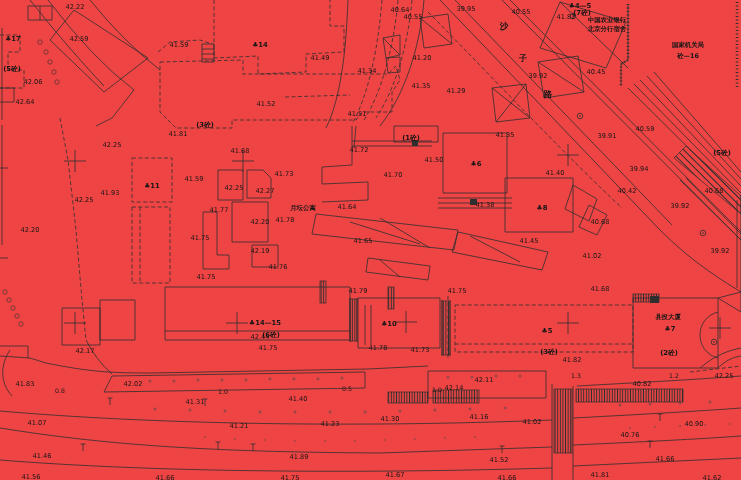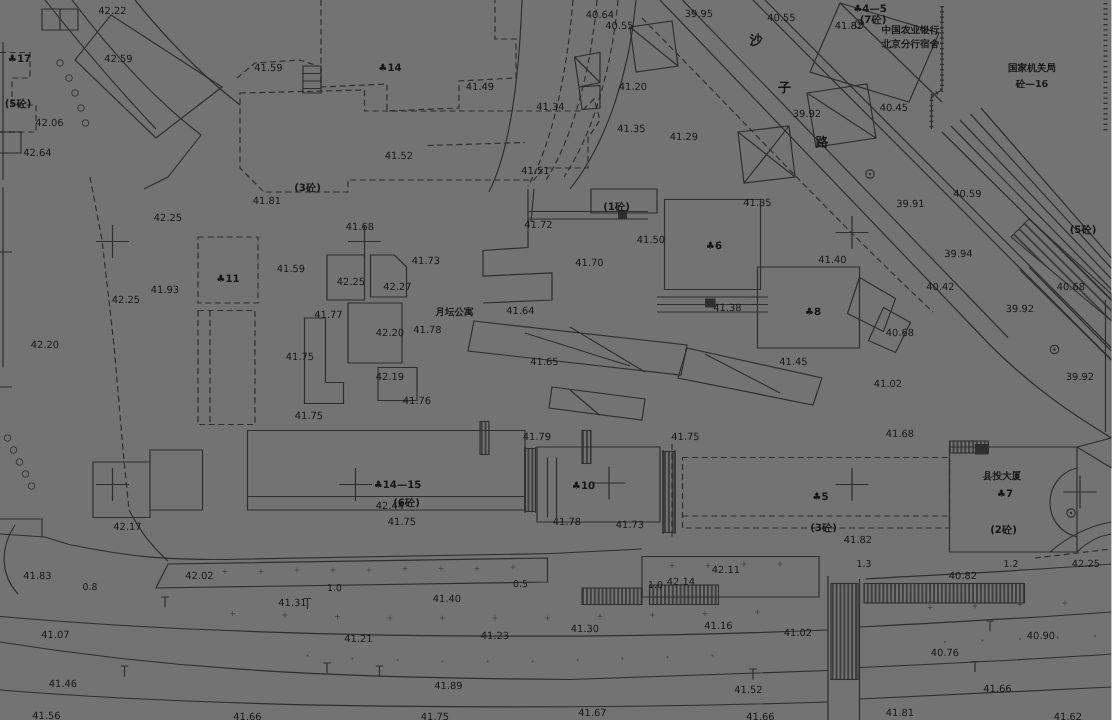--- a/index.html
+++ b/index.html
@@ -1,16 +1,16 @@
 <!DOCTYPE html>
 <html><head>
 <meta charset="utf-8">
 <style>
   html,body{margin:0;padding:0;background:#fff;}
-  .stage{position:relative;width:741px;height:480px;background:#737373;overflow:hidden;
+  .stage{position:relative;width:741px;height:480px;background:#ef4444;overflow:hidden;
          font-family:"DejaVu Sans", sans-serif;}
   svg{position:absolute;left:0;top:0;}
   svg text{font-family:"DejaVu Sans", sans-serif;fill:#161616;}
   .spot{font-size:6.6px;}
   .bldg{font-size:6.8px;font-weight:bold;}
   .dist{font-size:6.2px;}
   .roadchar{font-size:8.5px;font-weight:bold;}
   .tblock{font-size:6.4px;font-weight:bold;}
 </style>
 </head>

